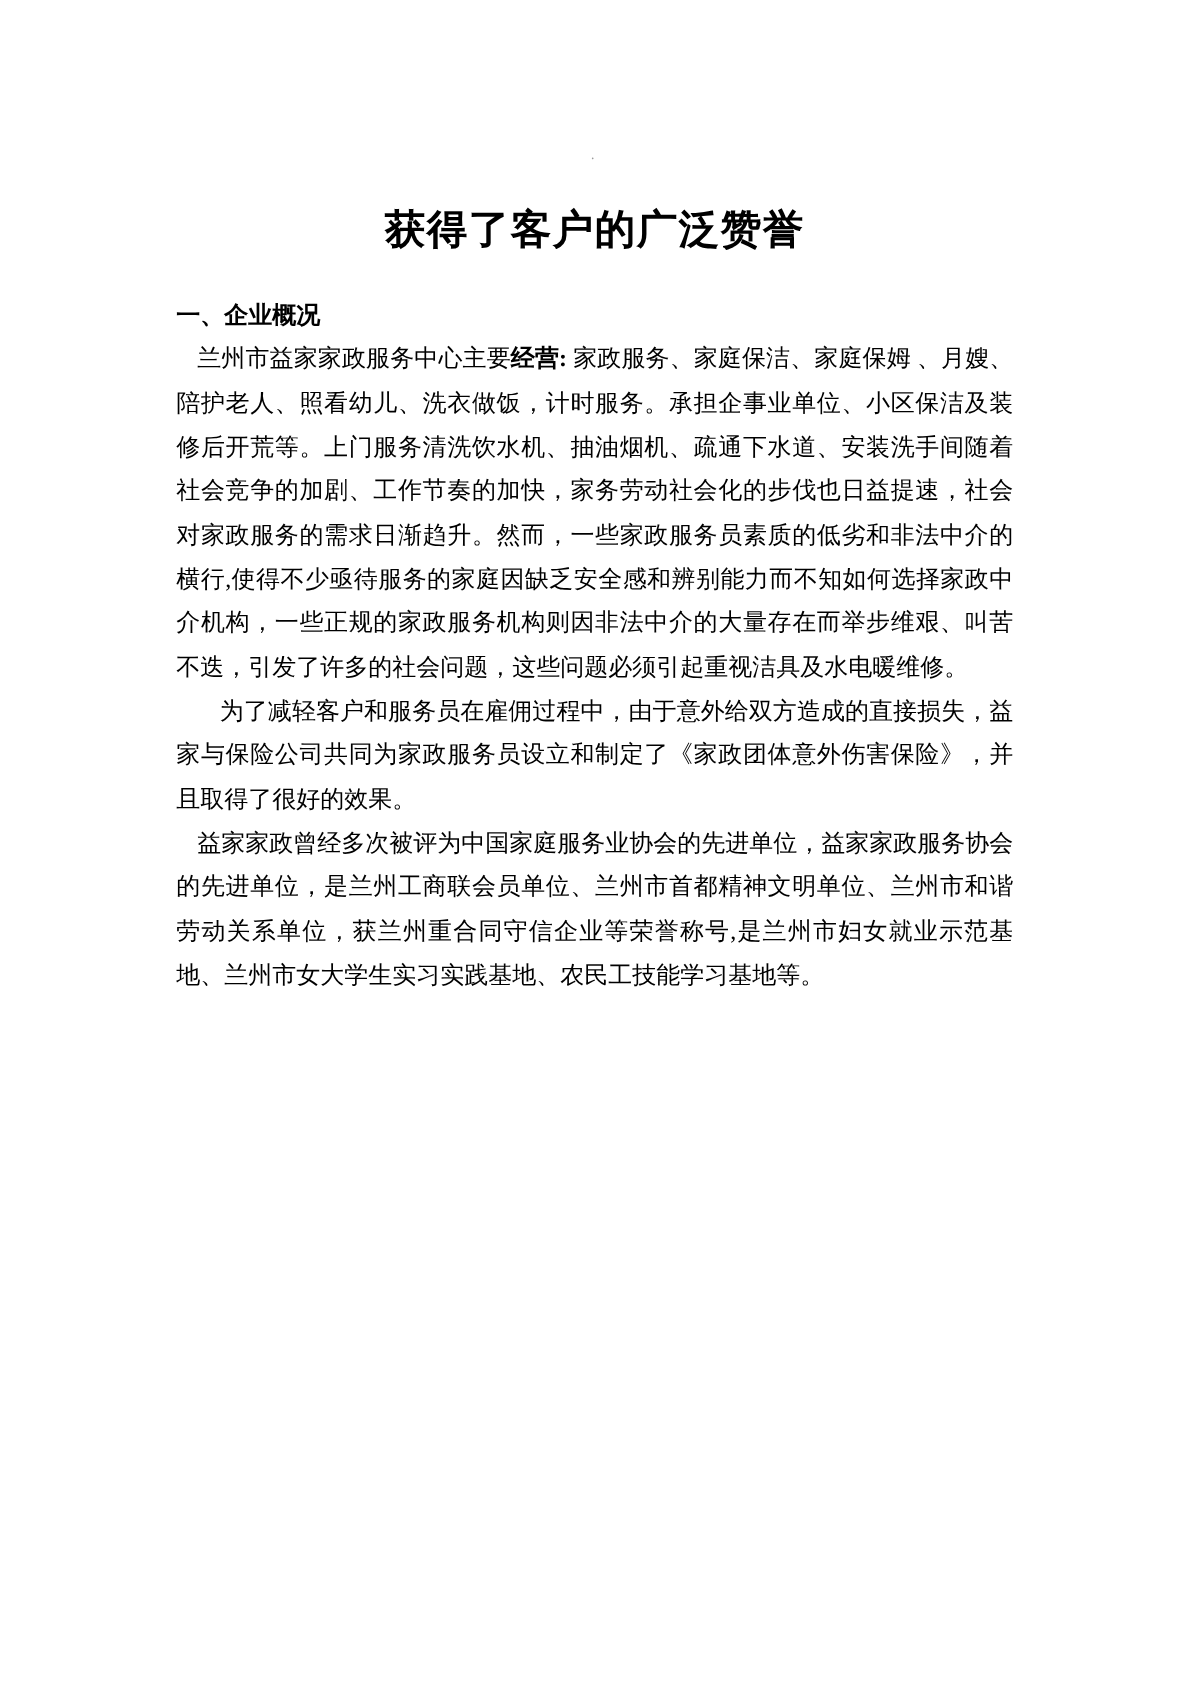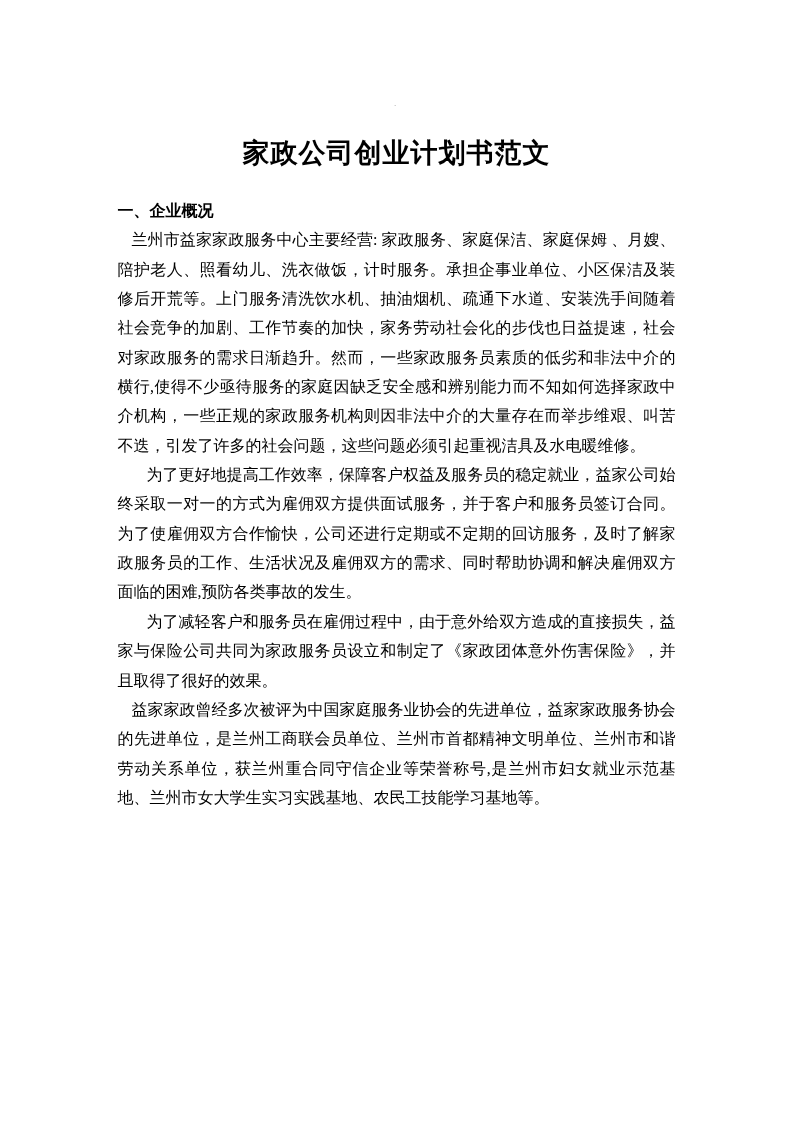--- a/index.html
+++ b/index.html
@@ -44,41 +44,40 @@
     overflow-wrap: break-word;
   }
   .content p {
     margin: 0;
     padding: 0;
   }
   .ind0 { text-indent: 0; font-weight: bold; }
   .ind1 { text-indent: 14px; }
   .ind2 { text-indent: 29px; }
   .ind4 { text-indent: 60px; }
-  .bold-inline { font-weight: normal; }
+  .bold-inline { font-weight: bold; }
 </style>
 </head>
 <body>
 
 <div class="page">
 
   <span class="stray-mark">.</span>
 
-  <h1 class="doc-title">家政公司创业计划书范文</h1>
+  <h1 class="doc-title">获得了客户的广泛赞誉</h1>
 
   <div class="content">
 
     <p class="ind0">一、企业概况</p>
 
     <p class="ind1"><span>兰州市益家家政服务中心主要</span><span class="bold-inline">经营:</span><span> 家政服务、家庭保洁、家庭保姆 、月嫂、陪护老人、照看幼儿、洗衣做饭，计时服务。承担企事业单位、小区保洁及装修后开荒等。上门服务清洗饮水机、抽油烟机、疏通下水道、安装洗手间随着社会竞争的加剧、工作节奏的加快，家务劳动社会化的步伐也日益提速，社会对家政服务的需求日渐趋升。然而，一些家政服务员素质的低劣和非法中介的横行,使得不少亟待服务的家庭因缺乏安全感和辨别能力而不知如何选择家政中介机构，一些正规的家政服务机构则因非法中介的大量存在而举步维艰、叫苦不迭，引发了许多的社会问题，这些问题必须引起重视洁具及水电暖维修。</span></p>
 
 
 
 
-    <p class="ind2">为了更好地提高工作效率，保障客户权益及服务员的稳定就业，益家公司始终采取一对一的方式为雇佣双方提供面试服务，并于客户和服务员签订合同。为了使雇佣双方合作愉快，公司还进行定期或不定期的回访服务，及时了解家政服务员的工作、生活状况及雇佣双方的需求、同时帮助协调和解决雇佣双方面临的困难,预防各类事故的发生。</p>
 
     <p class="ind2">为了减轻客户和服务员在雇佣过程中，由于意外给双方造成的直接损失，益家与保险公司共同为家政服务员设立和制定了《家政团体意外伤害保险》，并且取得了很好的效果。</p>
 
 
     <p class="ind1">益家家政曾经多次被评为中国家庭服务业协会的先进单位，益家家政服务协会的先进单位，是兰州工商联会员单位、兰州市首都精神文明单位、兰州市和谐劳动关系单位，获兰州重合同守信企业等荣誉称号,是兰州市妇女就业示范基地、兰州市女大学生实习实践基地、农民工技能学习基地等。</p>
 
   </div>
 </div>
 
 </body></html>

